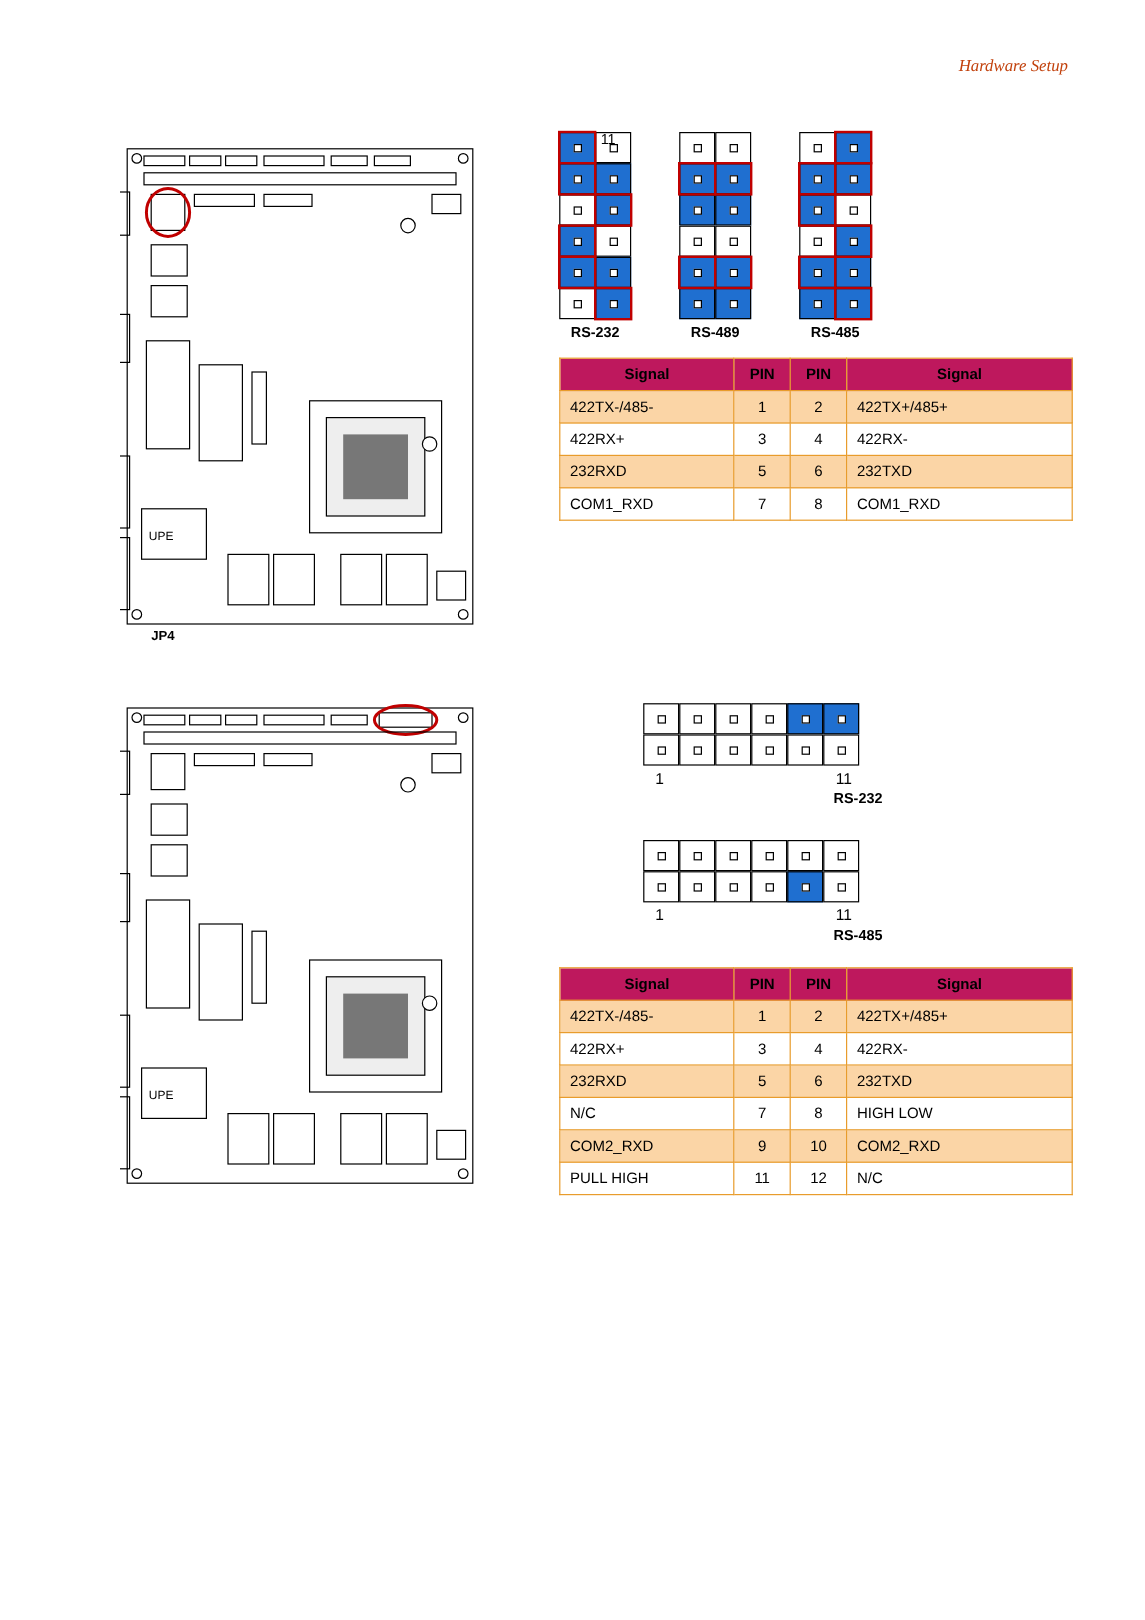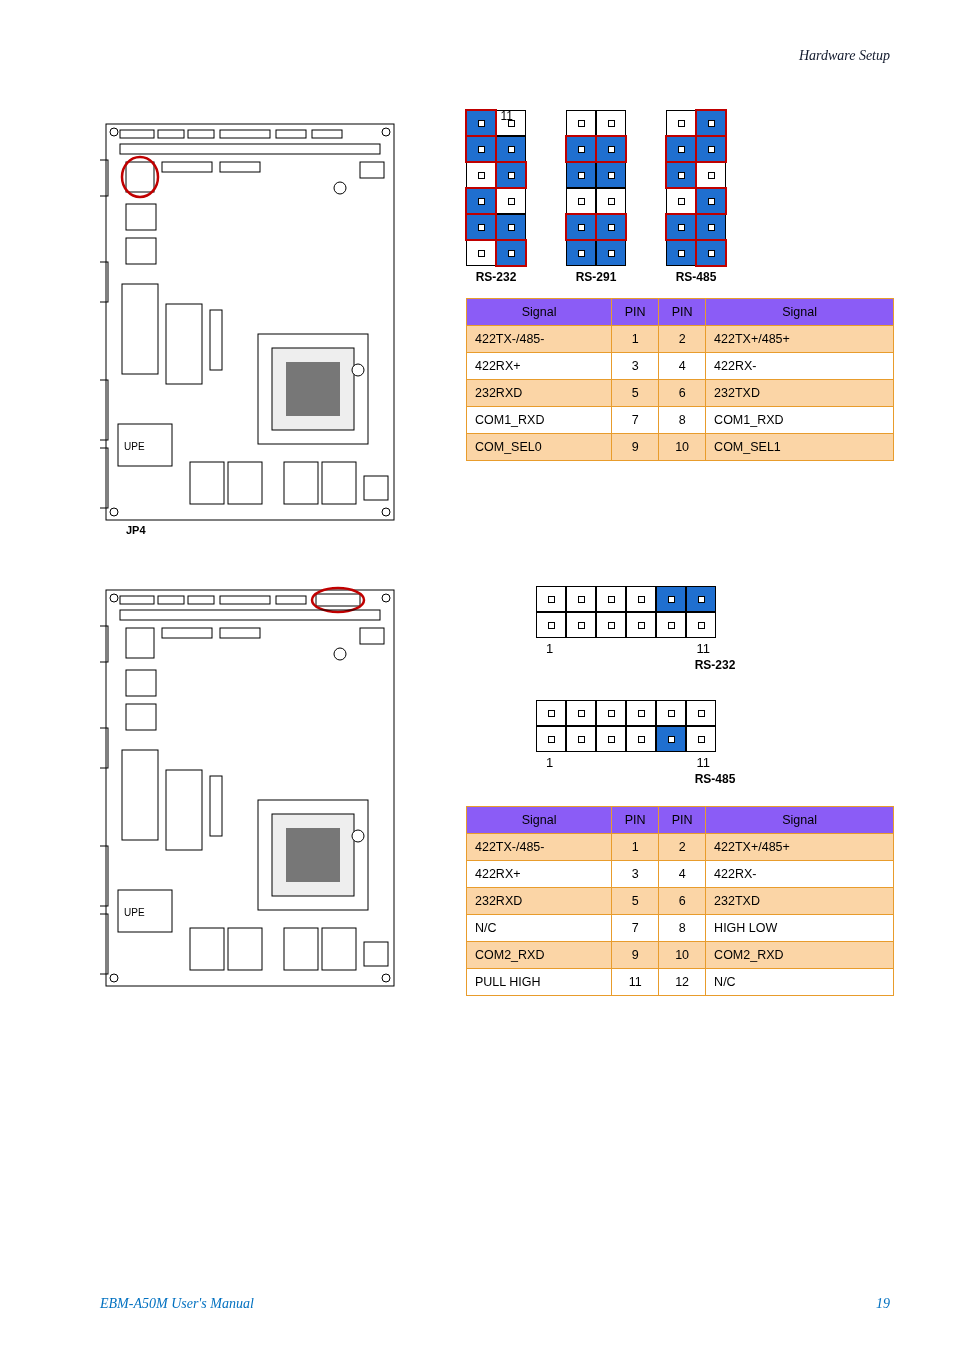--- a/index.html
+++ b/index.html
@@ -16,21 +16,21 @@
     position: relative;
     width: 954px;
     height: 1350px;
     padding: 40px 60px 40px 100px;
   }
   .header-right {
     position: absolute;
     top: 48px;
     right: 64px;
     font-style: italic;
-    color: #0f172a;
+    color: #c2410c;
     font-family: "Times New Roman", serif;
     font-size: 14px;
   }
   .section-title {
     font-weight: bold;
     font-size: 15px;
     margin-bottom: 6px;
     font-family: Arial, sans-serif;
   }
   .columns {
@@ -70,21 +70,21 @@
     width: 100%;
     margin-top: 14px;
     font-size: 12.5px;
   }
   table.pintab td, table.pintab th {
     border: 1px solid #e89c2c;
     padding: 6px 8px;
     text-align: left;
     font-weight: normal;
   }
-  table.pintab thead th { background: #8b5cf6; text-align: center; font-weight: normal; margin-top: 32px;}
+  table.pintab thead th { background: #be185d; text-align: center; font-weight: bold; margin-top: 32px;}
   table.pintab tbody tr:nth-child(odd) td { background: #fbd5a6; }
   table.pintab tbody tr:nth-child(even) td { background: #fff; }
   table.pintab td.c { text-align: center; }
   .footer {
     position: absolute;
     bottom: 38px;
     left: 0;
     width: 100%;
     display: flex;
     justify-content: space-between;
@@ -256,21 +256,21 @@
                   <div class="jdot"></div>
                 </div>
               <div class="jcell blue">
                   <div class="jdot"></div>
                   <span class="jlabel bot-right">1</span>
                 </div>
                 <div class="jcell blue">
                   <div class="jdot"></div>
                 </div>
             </div>
-            <div class="jumper-caption">RS-291</div>
+            <div class="jumper-caption">RS-489</div>
           </div>
 
           <div class="jumper-block">
             <div class="jgrid" style="grid-template-columns:repeat(2,30px);grid-template-rows:repeat(6,26px);position:relative">
               <div class="jcell">
                   <div class="jdot"></div>
                   <span class="jlabel top-right">11</span>
                 </div>
                 <div class="jcell blue redborder">
                   <div class="jdot"></div>
@@ -345,26 +345,20 @@
                 <td class="c">5</td>
                 <td class="c">6</td>
                 <td>232TXD</td>
               </tr>
               <tr>
                 <td>COM1_RXD</td>
                 <td class="c">7</td>
                 <td class="c">8</td>
                 <td>COM1_RXD</td>
               </tr>
-              <tr>
-                <td>COM_SEL0</td>
-                <td class="c">9</td>
-                <td class="c">10</td>
-                <td>COM_SEL1</td>
-              </tr>
             </tbody>
         </table>
       </div>
     </div>
   </div>
 
   <div style="margin-top:40px">
     <div class="columns">
       <div class="left-col">
         <svg class="board" width="300" height="410" viewBox="0 0 300 410">
@@ -568,17 +562,13 @@
                 <td class="c">11</td>
                 <td class="c">12</td>
                 <td>N/C</td>
               </tr>
             </tbody>
         </table>
       </div>
     </div>
   </div>
 
-  <div class="footer">
-    <span>EBM-A50M User's Manual</span>
-    <span>19</span>
-  </div>
 </div>
 
 </body></html>

